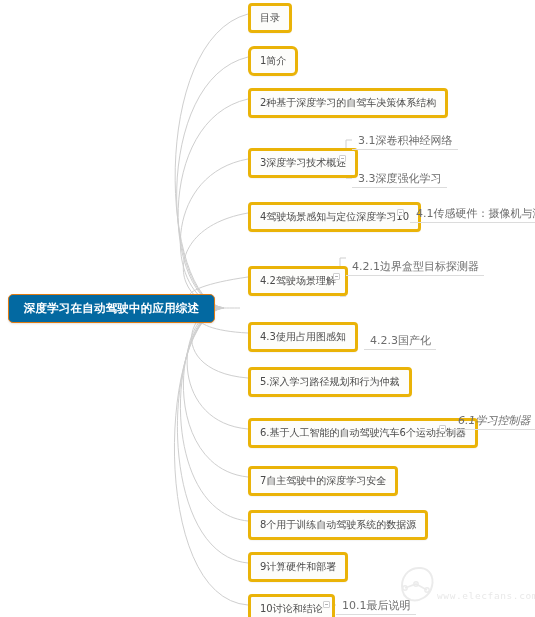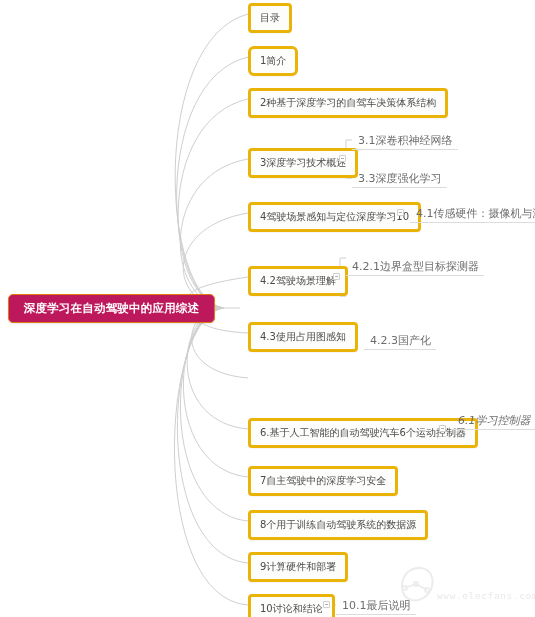--- a/index.html
+++ b/index.html
@@ -32,21 +32,21 @@
   }
 
   
   .root-node {
     position: absolute;
     left: 8px;
     top: 294px;
     width: 207px;
     height: 29px;
     box-sizing: border-box;
-    background: #be185d;
+    background: #0369a1;
     border: 1px solid #e07b12;
     border-radius: 5px;
     color: #ffffff;
     font-size: 11.5px;
     font-weight: bold;
     letter-spacing: 0.2px;
     display: flex;
     align-items: center;
     justify-content: center;
     white-space: nowrap;
@@ -195,20 +195,21 @@
   <div class="l1-node" style="left:248px; top:88px;">2种基于深度学习的自驾车决策体系结构</div>
 
   <div class="l1-node" style="left:248px; top:148px;">3深度学习技术概述</div>
 
   <div class="l1-node" style="left:248px; top:202px;">4驾驶场景感知与定位深度学习10</div>
 
   <div class="l1-node" style="left:248px; top:266px;text-align:center;">4.2驾驶场景理解</div>
 
   <div class="l1-node" style="left:248px; top:322px;">4.3使用占用图感知</div>
 
+  <div class="l1-node" style="left:248px; top:367px;">5.深入学习路径规划和行为仲裁</div>
 
   <div class="l1-node" style="left:248px; top:418px;">6.基于人工智能的自动驾驶汽车6个运动控制器</div>
 
   <div class="l1-node" style="left:248px; top:466px;text-align:center;">7自主驾驶中的深度学习安全</div>
 
   <div class="l1-node" style="left:248px; top:510px;">8个用于训练自动驾驶系统的数据源</div>
 
   <div class="l1-node" style="left:248px; top:552px;">9计算硬件和部署</div>
 
   <div class="l1-node" style="left:248px; top:594px;">10讨论和结论</div>

